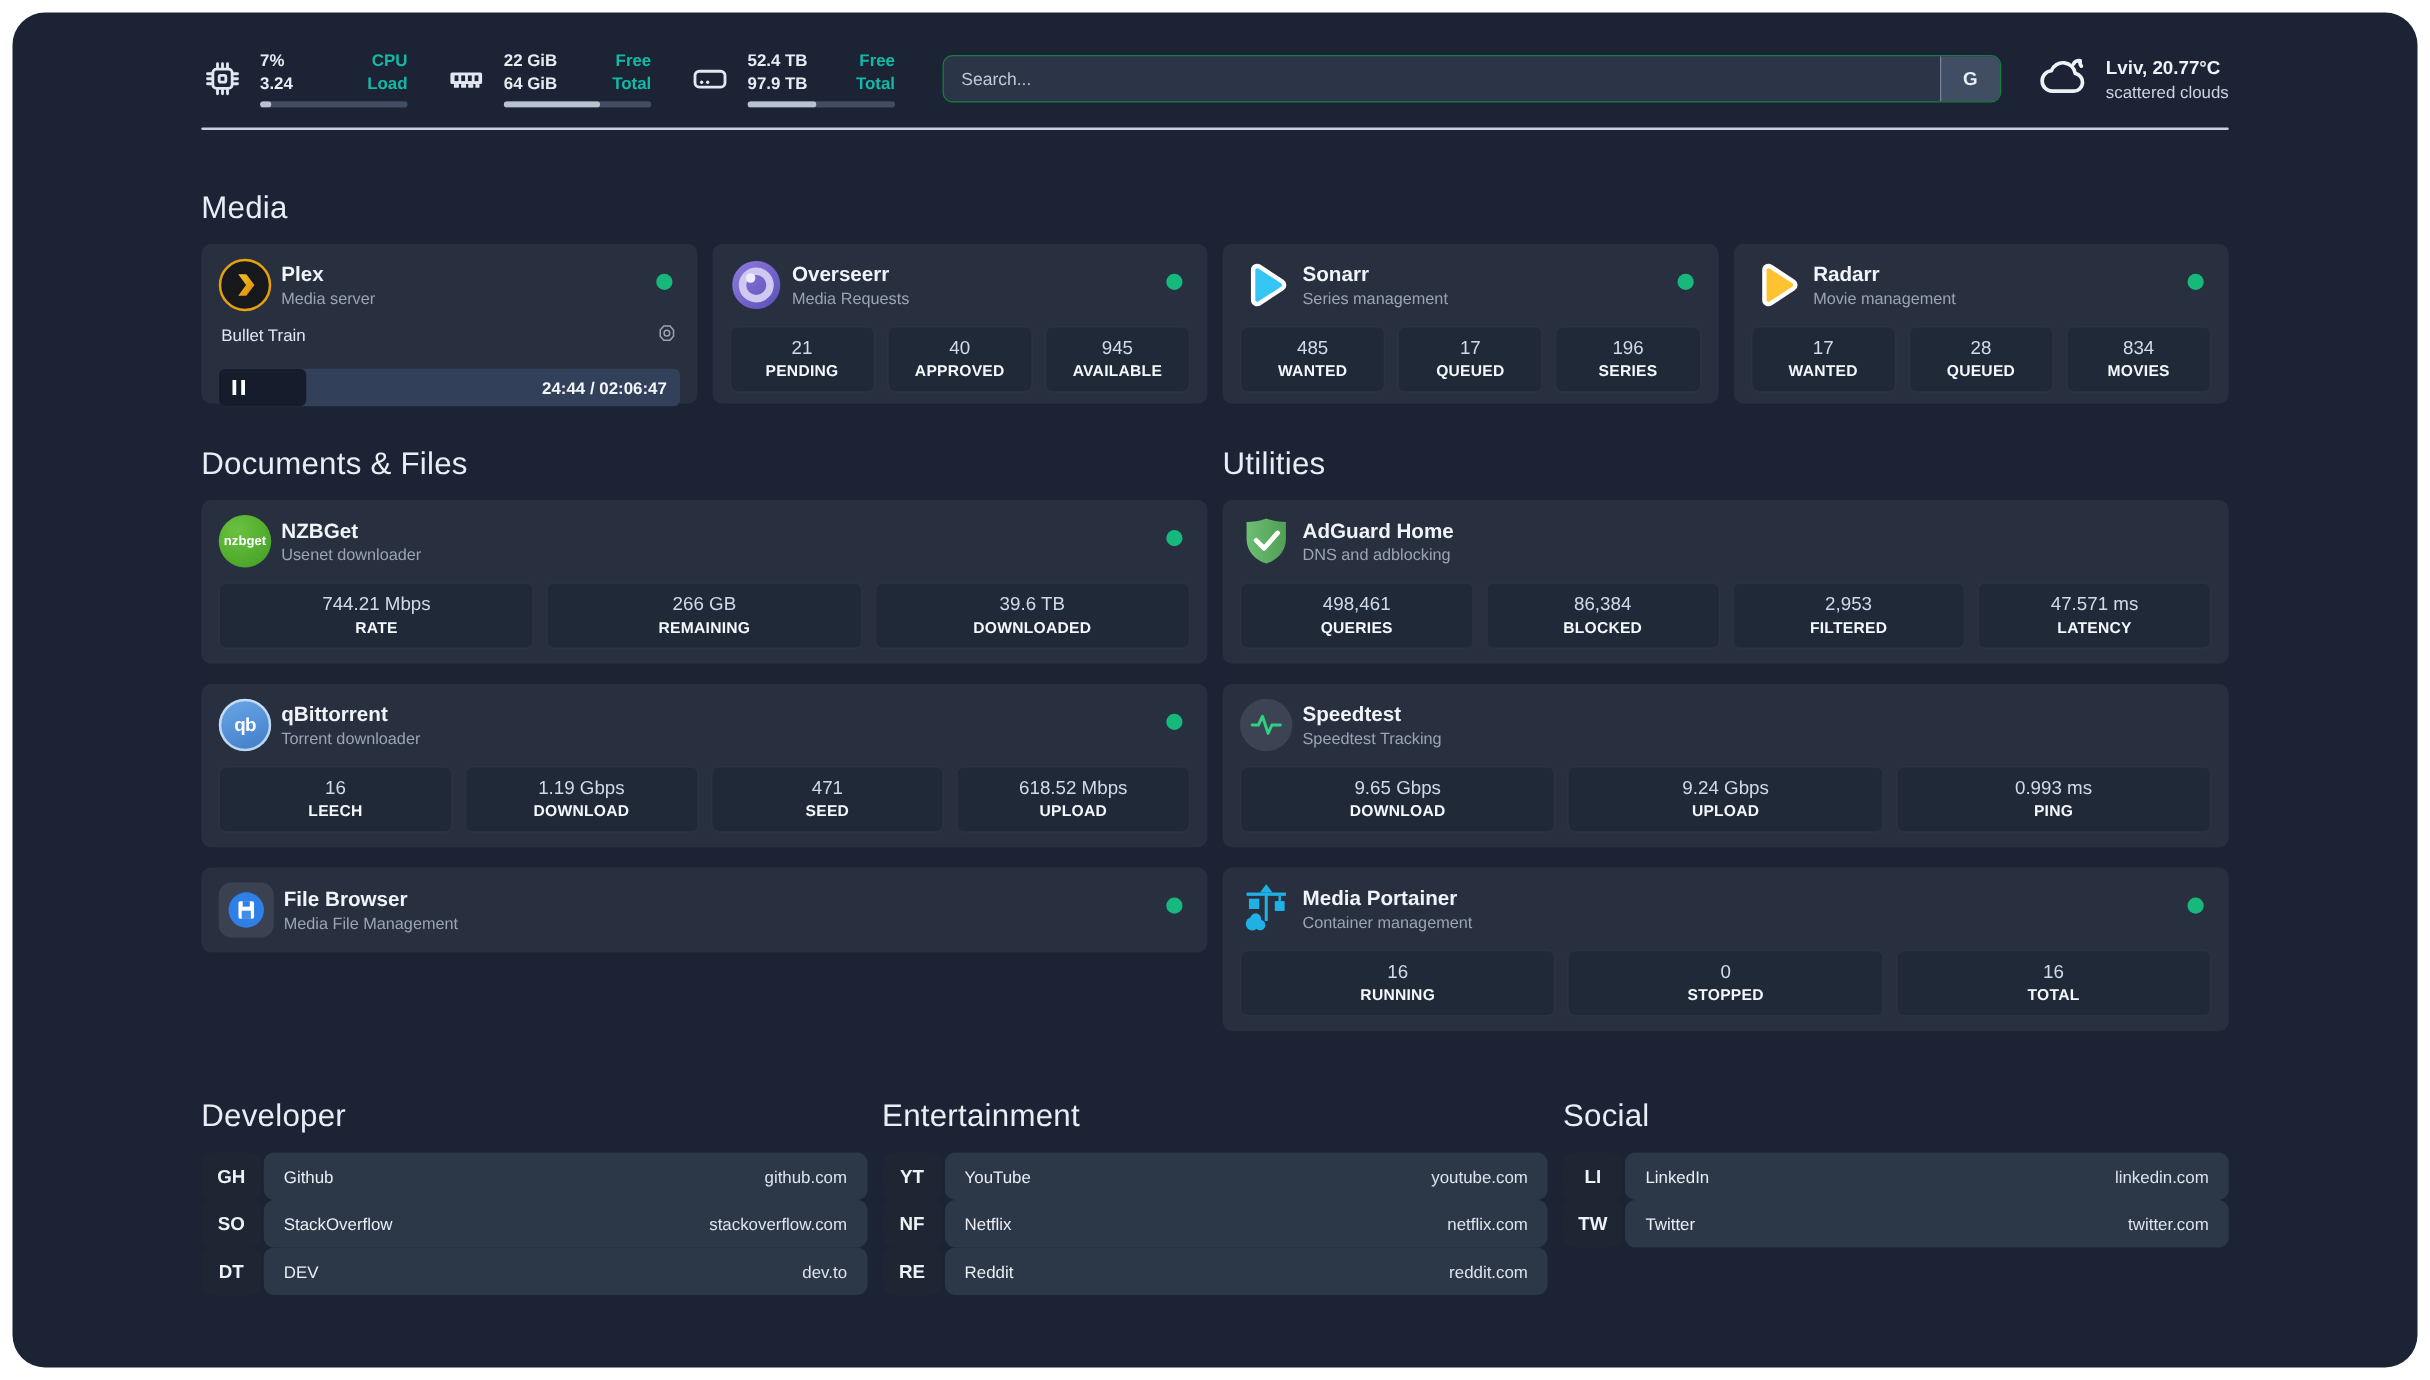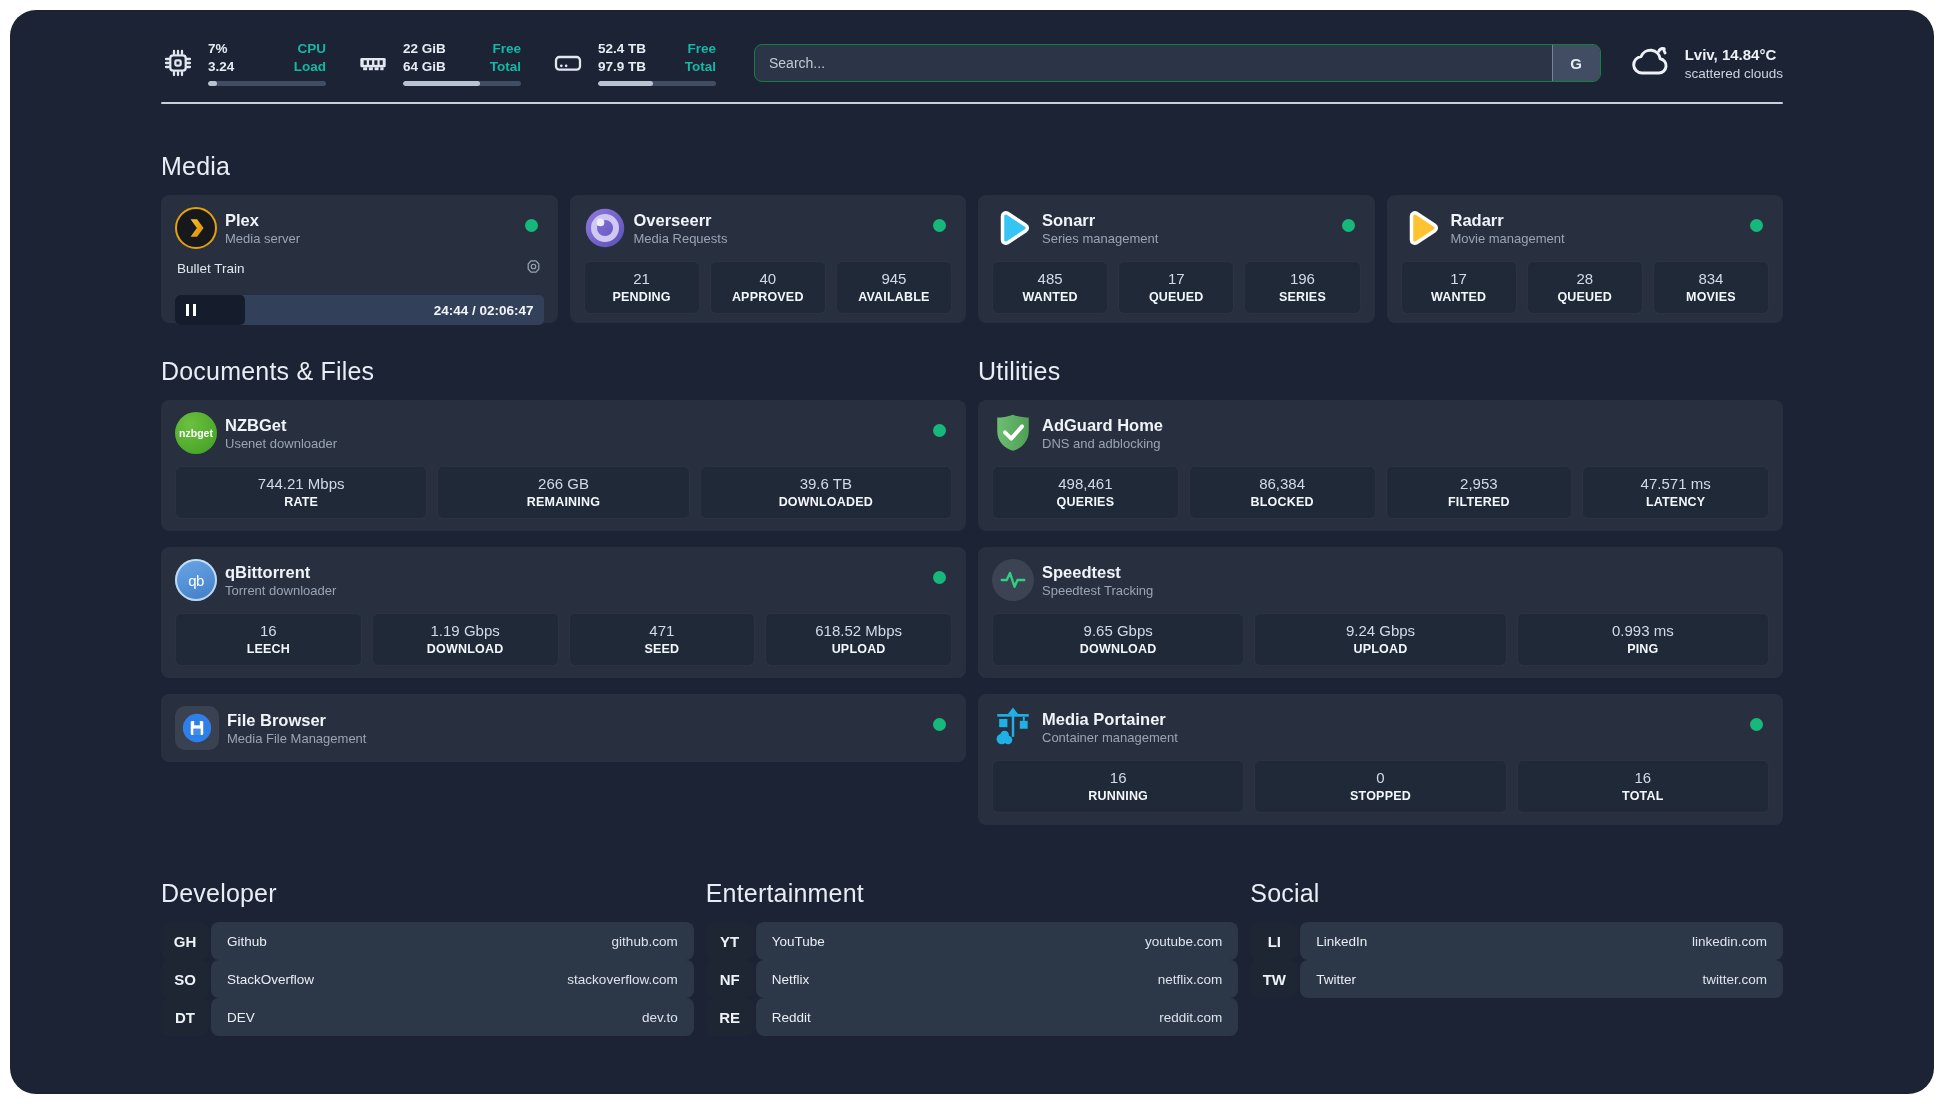--- a/index.html
+++ b/index.html
@@ -68,21 +68,21 @@
     padding-left:11px;box-sizing:border-box;}
   .pause{width:4px;height:12px;border-left:3.5px solid #fff;border-right:3.5px solid #fff;}
   .player-time{position:absolute;right:10px;top:0;bottom:0;display:flex;align-items:center;
     font-size:13.5px;font-weight:700;color:#f2f5fa;}
 
   
   .icon-circle{width:42px;height:42px;border-radius:50%;display:flex;align-items:center;justify-content:center;}
   .plex-ic{background:#17181c;border:2.5px solid #e5a00d;box-sizing:border-box;}
   .nzb-ic{background:radial-gradient(circle at 35% 30%,#6cc13f,#3f9e23);font-size:10.5px;font-weight:700;color:#fff;}
   .qb-ic{background:linear-gradient(160deg,#6aa7e8,#3f7cc6);box-shadow:inset 0 0 0 2px rgba(230,240,250,.75);
-    font-size:15px;font-weight:400;color:#fff;letter-spacing:-.5px;text-align:right;}
+    font-size:15px;font-weight:700;color:#fff;letter-spacing:-.5px;text-align:right;}
   .fb-box{width:44px;height:44px;border-radius:10px;background:#3a4251;display:flex;align-items:center;justify-content:center;}
   .st-ic{background:#3c4454;}
 
   
   .link-rows{display:flex;flex-direction:column;}
   .link-row{display:flex;align-items:center;height:38px;cursor:pointer;}
   .badge{width:48px;height:38px;background:#1e2634;border-radius:8px;display:flex;align-items:center;
     justify-content:center;font-size:15px;font-weight:700;color:#eef2f7;flex:none;}
   .link-bar{flex:1;height:38px;background:#2c3747;border-radius:8px;margin-left:2px;display:flex;
     justify-content:space-between;align-items:center;padding:0 16px;box-sizing:border-box;}
@@ -184,21 +184,21 @@
     </div>
 
     <div class="weather">
       <span class="w-icon">
         <svg viewBox="0 0 24 24" fill="none" stroke="#eef2f7" stroke-width="1.6" stroke-linecap="round" stroke-linejoin="round">
           <path d="M7 18.5h9.3a3.9 3.9 0 0 0 .7-7.74A5.4 5.4 0 0 0 6.6 9.6a4.46 4.46 0 0 0 .4 8.9z"></path>
           <path d="M16.2 6.7a2.6 2.6 0 0 1 3-1.4 2.4 2.4 0 0 0 .5 2.3"></path>
         </svg>
       </span>
       <div class="w-text">
-        <div class="w-line1">Lviv, 14.84°C</div>
+        <div class="w-line1">Lviv, 20.77°C</div>
         <div class="w-line2">scattered clouds</div>
       </div>
     </div>
   </header>
 
   <div class="divider"></div>
 
   <h2 class="section-title mt-media">Media</h2>
   <div class="grid-4">
 

